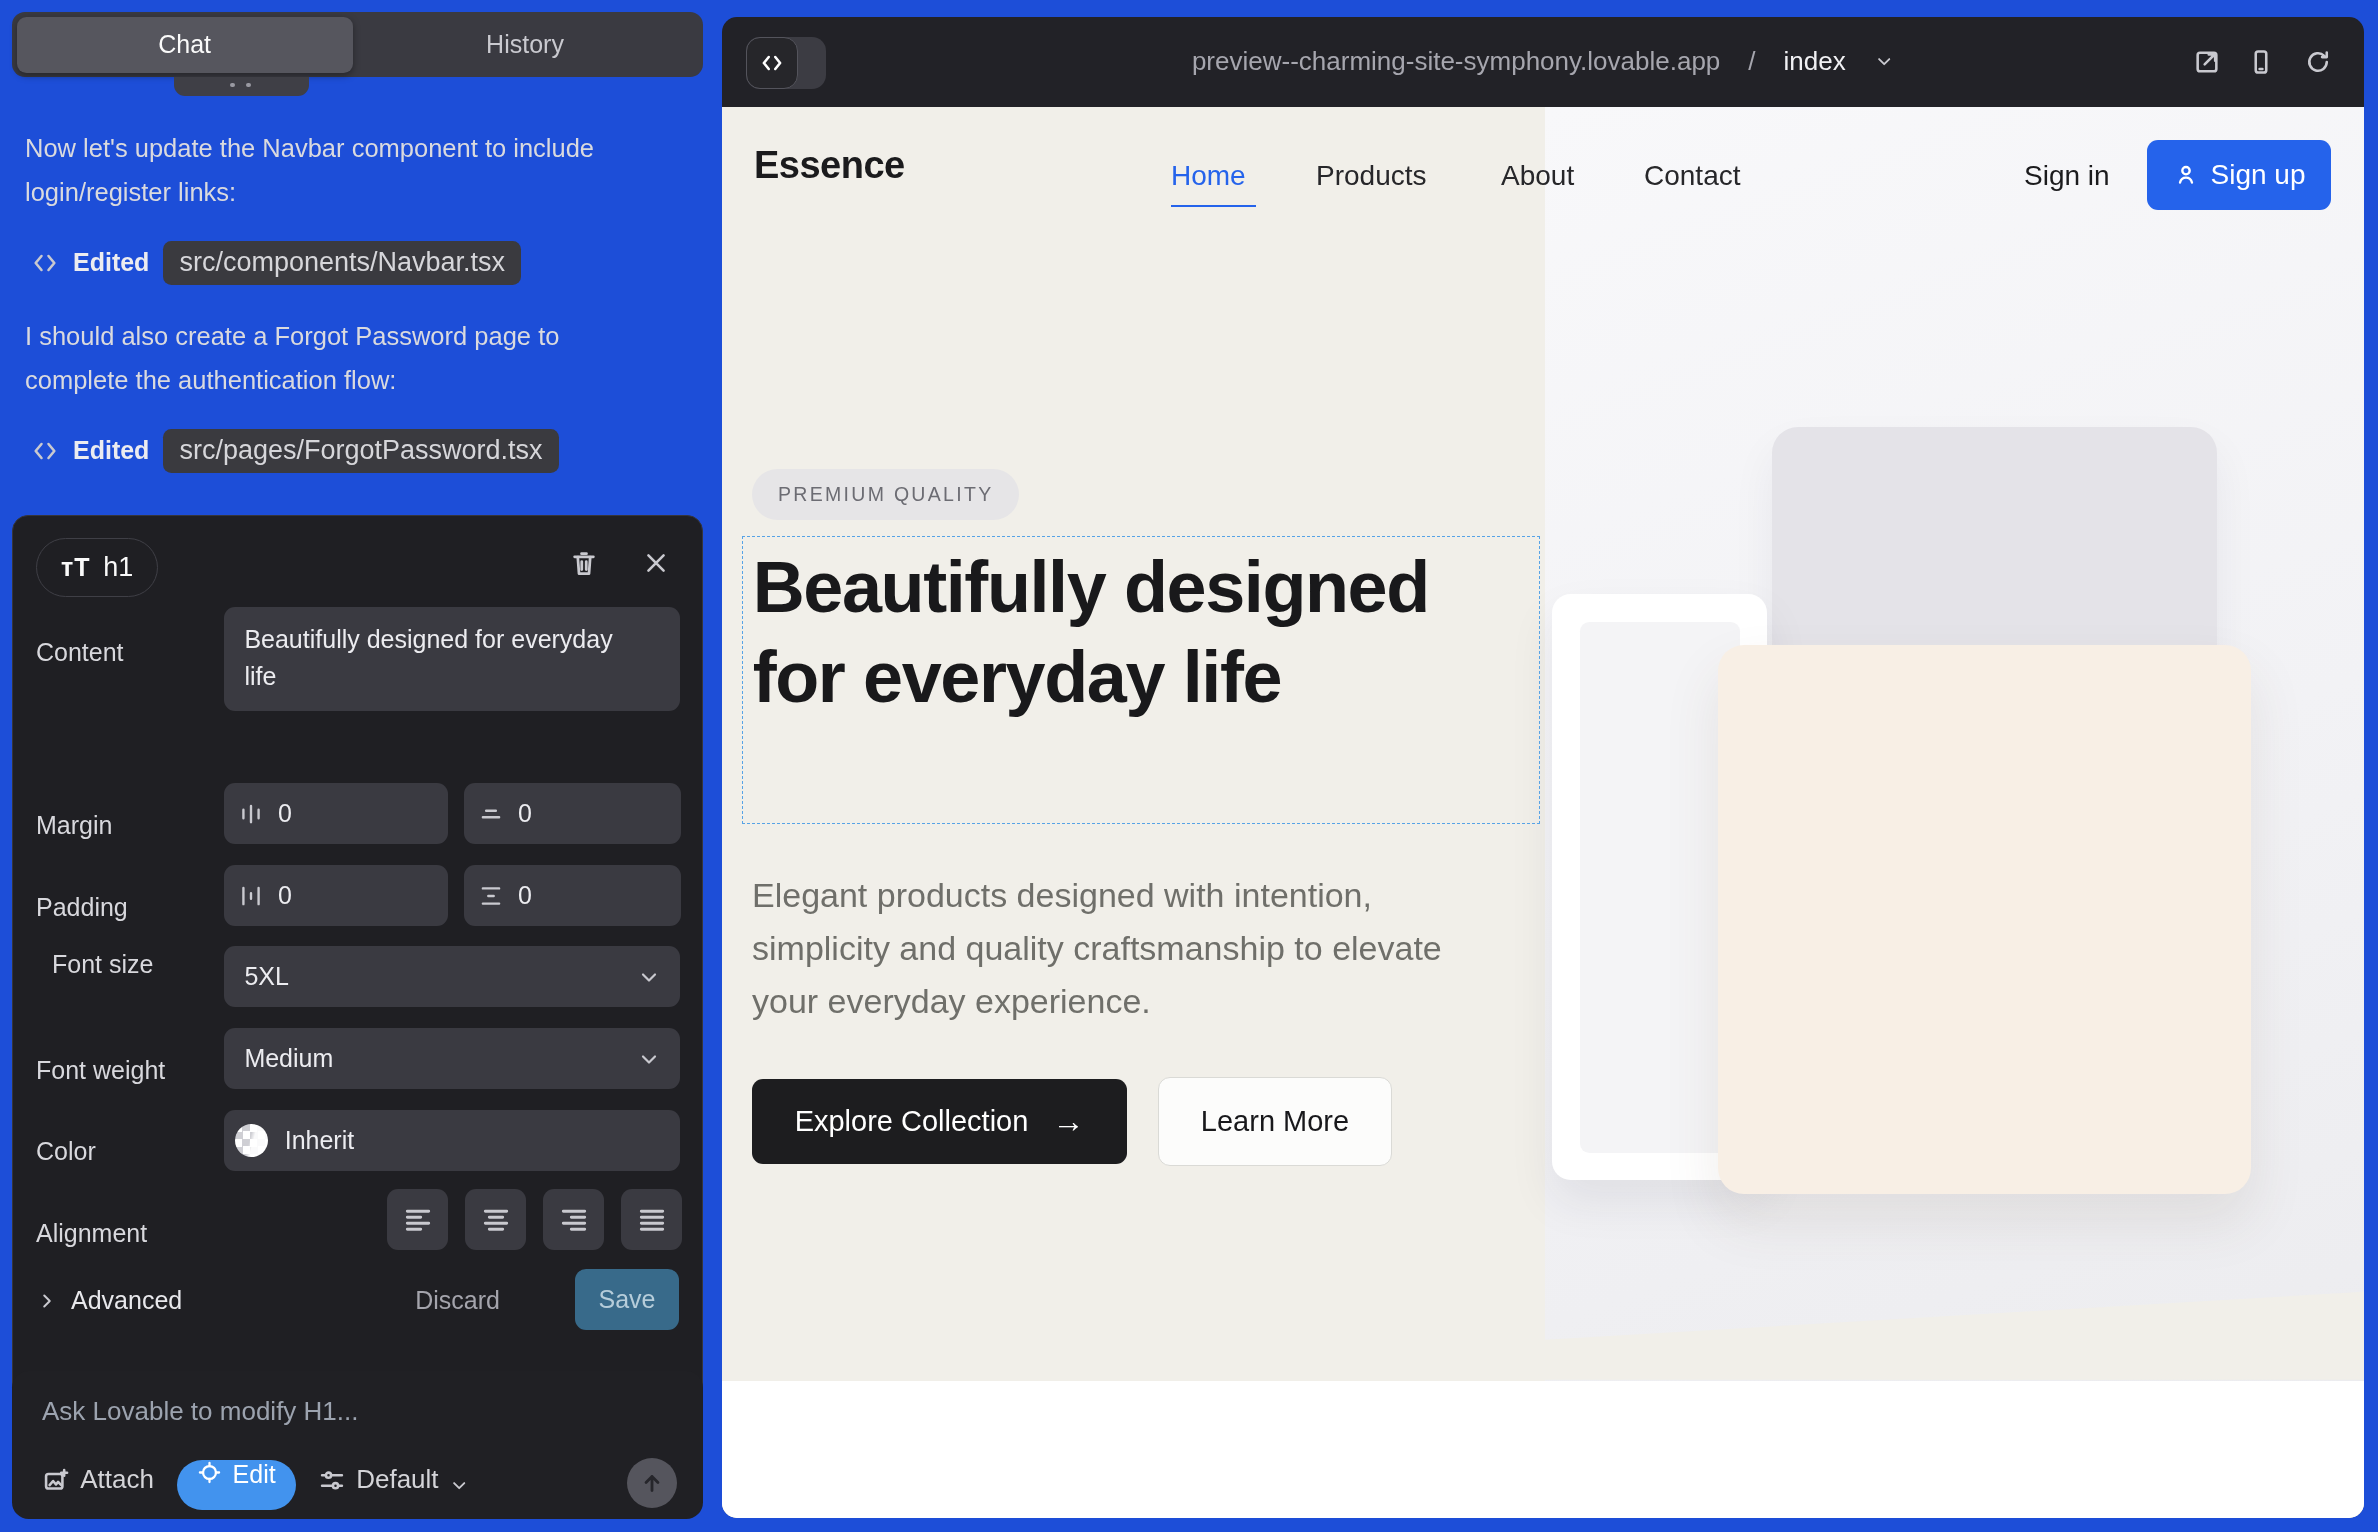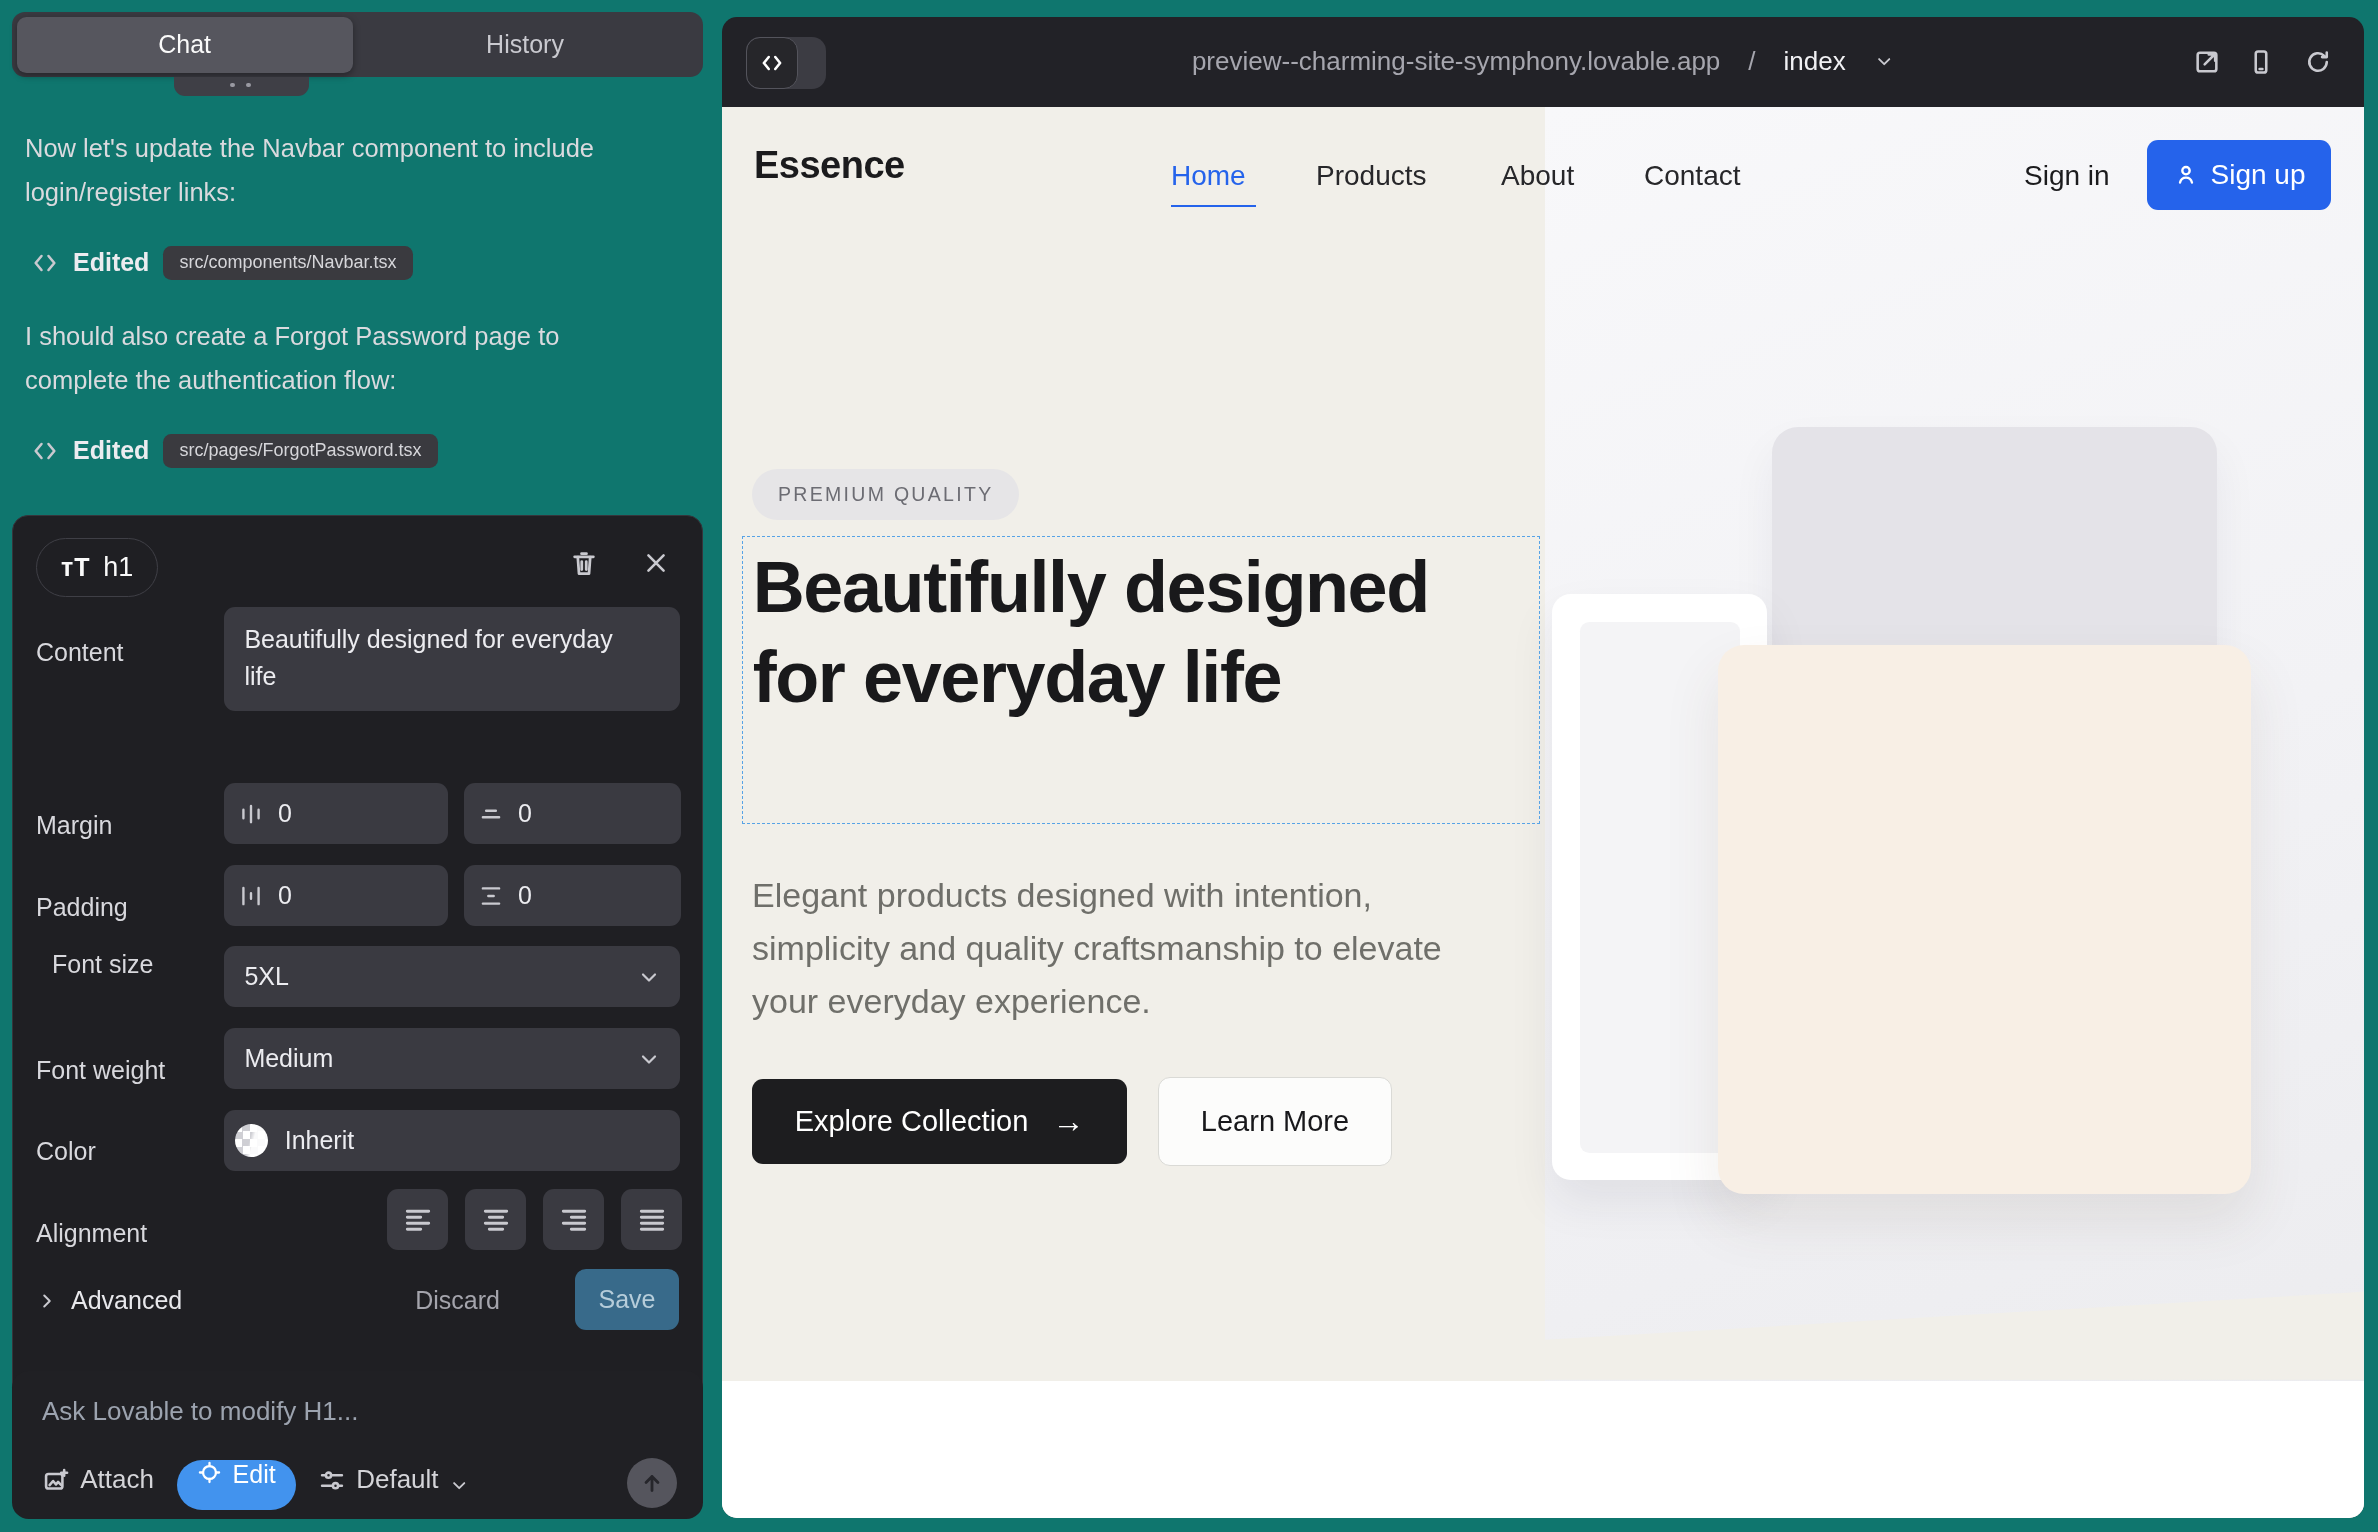--- a/index.html
+++ b/index.html
@@ -1,36 +1,36 @@
 <!DOCTYPE html>
 <html style="font-size:15px"><head>
 <meta charset="utf-8">
 <style>
   * { margin:0; padding:0; box-sizing:border-box; }
   html,body { background:#0e0e10; }
-  .app { position:relative; width:2378px; height:1532px; background:#0f766e; overflow:hidden;
+  .app { position:relative; width:2378px; height:1532px; background:#1d4ed8; overflow:hidden;
          font-family:"Liberation Sans","DejaVu Sans",sans-serif;padding-left:45px; }
   svg { display:block; }
   .ic { stroke:#c9c9cf; fill:none; stroke-width:2.2; stroke-linecap:round; stroke-linejoin:round; }
 
   
   .sidebar { position:absolute; left:0; top:0; width:722px; height:1532px; }
   .tabbar { position:absolute; left:12px; top:12px; width:691px; height:65px; background:#3a3a41; border-radius:13px; }
   .tab { position:absolute; top:4.6px; height:56px; display:flex; align-items:center; justify-content:center;
          font-size:25px; color:#c9c9cf; border-radius:9.3px; cursor:pointer; }
   .tab.active { left:4.6px; width:336px; background:#56565e; color:#fafafa; font-weight:500; box-shadow:0 2.8px 7.4px rgba(0,0,0,.35); }
   .tab.inactive { left:340px; width:346px; }
   .scroll-pill { position:absolute; left:174px; top:77px; width:135px; height:18.6px; background:#3f3f46; border-radius:0 0 11px 11px; }
   .scroll-pill i { position:absolute; top:5.6px; width:4.6px; height:4.6px; border-radius:50%; background:#9a9aa2; }
   .scroll-pill i:first-child { left:56px; } .scroll-pill i:last-child { left:72px; }
 
   .msg { position:absolute; left:25px; width:570px; font-size:25.5px; line-height:44px; color:#dadade; }
   .edited-row { position:absolute; left:31px; height:43px; display:flex; align-items:center; gap:14px; }
   .edited-row b { font-size:25px; color:#ececf0; font-weight:700; }
-  .file-pill { background:#3a3a3f; border-radius:8.3px; padding:6.5px 16px; font-size:18px; color:#d6d6da; cursor:pointer; }
+  .file-pill { background:#3a3a3f; border-radius:8.3px; padding:6.5px 16px; font-size:27px; color:#d6d6da; cursor:pointer; }
 
   
   .editor { position:absolute; left:12px; top:515px; width:691px; height:998px; background:#1f1f23;
             border:0.9px solid #35353b; border-radius:16px; }
   .tagpill { position:absolute; left:23px; top:22px; height:59px; padding:0 24px; border:1.4px solid #3f3f46;
              border-radius:927px; display:flex; align-items:center; gap:13px; color:#fafafa; }
   .tagpill .glyph { font-size:25px; font-weight:600; letter-spacing:0.9px; }
   .tagpill .tag { font-size:27px; }
   .iconbtn { position:absolute; width:37px; height:37px; display:flex; align-items:center; justify-content:center; cursor:pointer; }
   .flabel { position:absolute; left:23px; font-size:25px; color:#d8d8dd; font-weight:500; }

